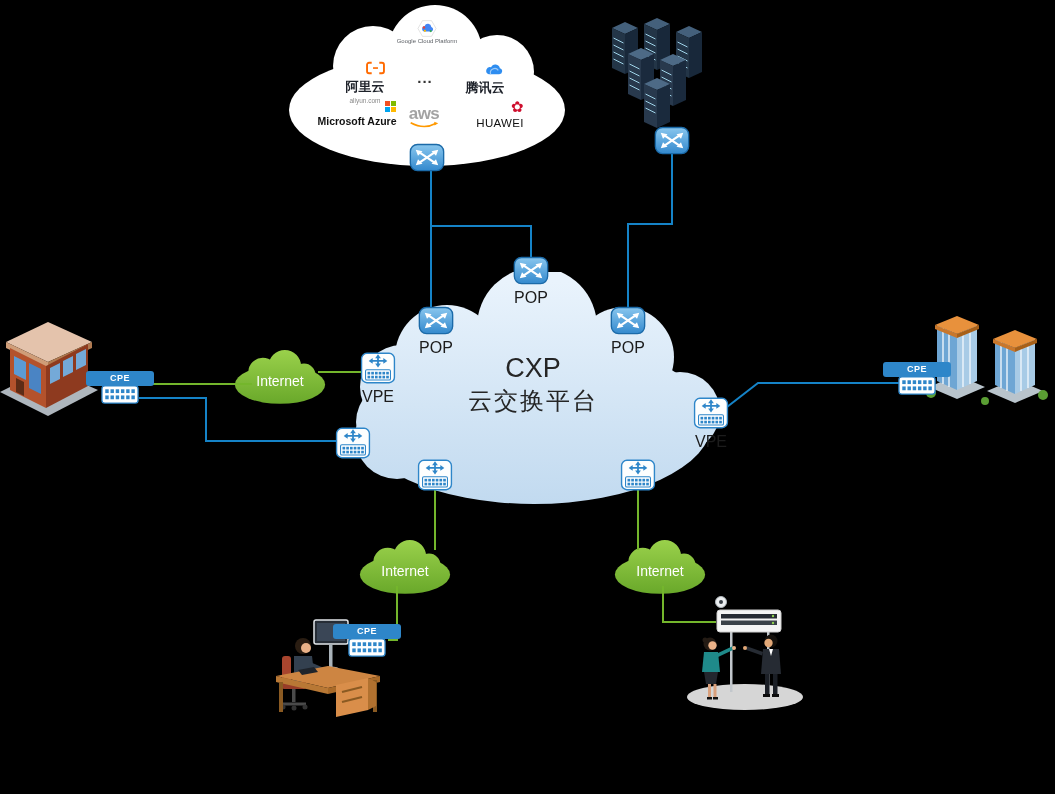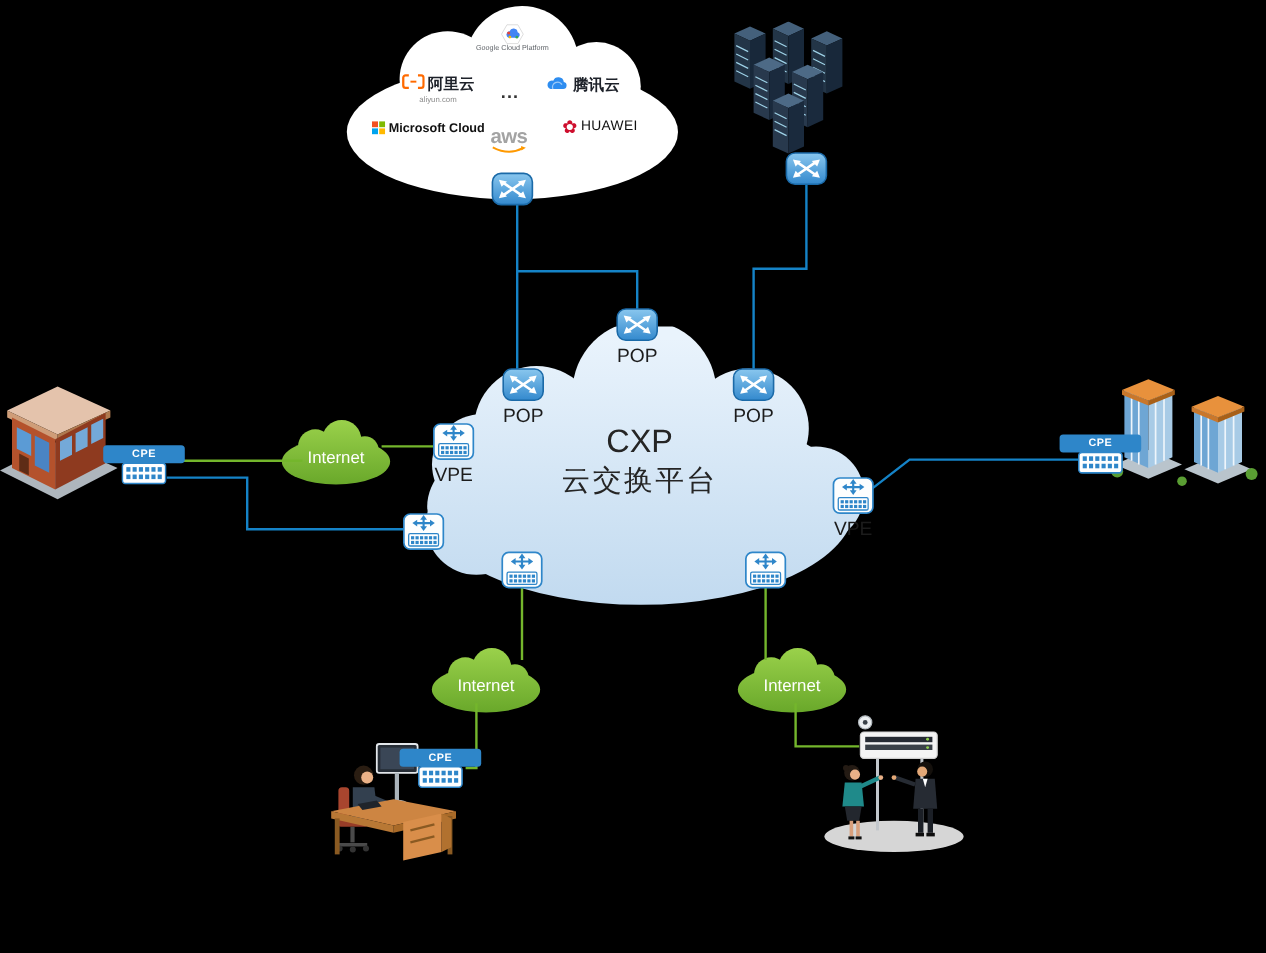--- a/index.html
+++ b/index.html
@@ -33,21 +33,21 @@
   
   .cpe{position:absolute;width:38px;display:flex;flex-direction:column;align-items:center;}
   .cpe-label{background:var(--node-blue,#2e86c9);color:#fff;font-size:9px;font-weight:bold;
     padding:1px 24px;border-radius:3px;line-height:1.4;letter-spacing:.5px;}
   .cpe-ports{width:38px;height:19px;margin-top:-1px;}
 
   
   .pcloud{position:absolute;}
   .pcloud-shape{position:absolute;left:0;top:0;}
   .logo{position:absolute;display:flex;flex-direction:column;align-items:center;gap:1px;}
-  .logo-row{display:flex;align-items:flex-start;gap:3px;}
+  .logo-row{display:flex;align-items:flex-end;gap:3px;flex-direction:column;}
   .gcp-text{font-size:6px;color:#5f6368;white-space:nowrap;}
   .cn-label{font-size:13px;font-weight:bold;color:#1d2129;white-space:nowrap;}
   .aliyun-sub{font-size:6.5px;color:#8a8a8a;}
   .dots-label{font-size:15px;font-weight:bold;color:#333;letter-spacing:1px;line-height:1;}
   .azure-text{font-size:10.5px;font-weight:bold;color:#111;white-space:nowrap;}
   .aws-text{font-size:17px;font-weight:bold;color:#a3a3a3;line-height:1;letter-spacing:-.5px;}
   .huawei-flower{font-size:15px;color:#ce0e2d;line-height:1;}
   .huawei-text{font-size:11.5px;font-weight:normal;color:#111;letter-spacing:.3px;}
 
   
@@ -195,21 +195,21 @@
     </div>
 
     <div class="logo" style="left:28px;top:97px;width:88px">
       <div class="logo-row">
         <svg width="11" height="11" viewBox="0 0 11 11">
           <rect x="0" y="0" width="5" height="5" fill="#f25022"></rect>
           <rect x="6" y="0" width="5" height="5" fill="#7fba00"></rect>
           <rect x="0" y="6" width="5" height="5" fill="#00a4ef"></rect>
           <rect x="6" y="6" width="5" height="5" fill="#ffb900"></rect>
         </svg>
-        <span class="azure-text">Microsoft Cloud</span>
+        <span class="azure-text">Microsoft Azure</span>
       </div>
     </div>
 
     <div class="logo" style="left:116px;top:101px;width:46px">
       <div class="aws-text">aws</div>
       <svg width="32" height="8" viewBox="0 0 34 9" style="margin-top:-2px">
         <path d="M2,2 Q17,10 30,2.8" fill="none" stroke="#FF9900" stroke-width="1.8"></path>
         <polygon points="28.5,0.8 33,2.4 28.8,5" fill="#FF9900"></polygon>
       </svg>
     </div>

